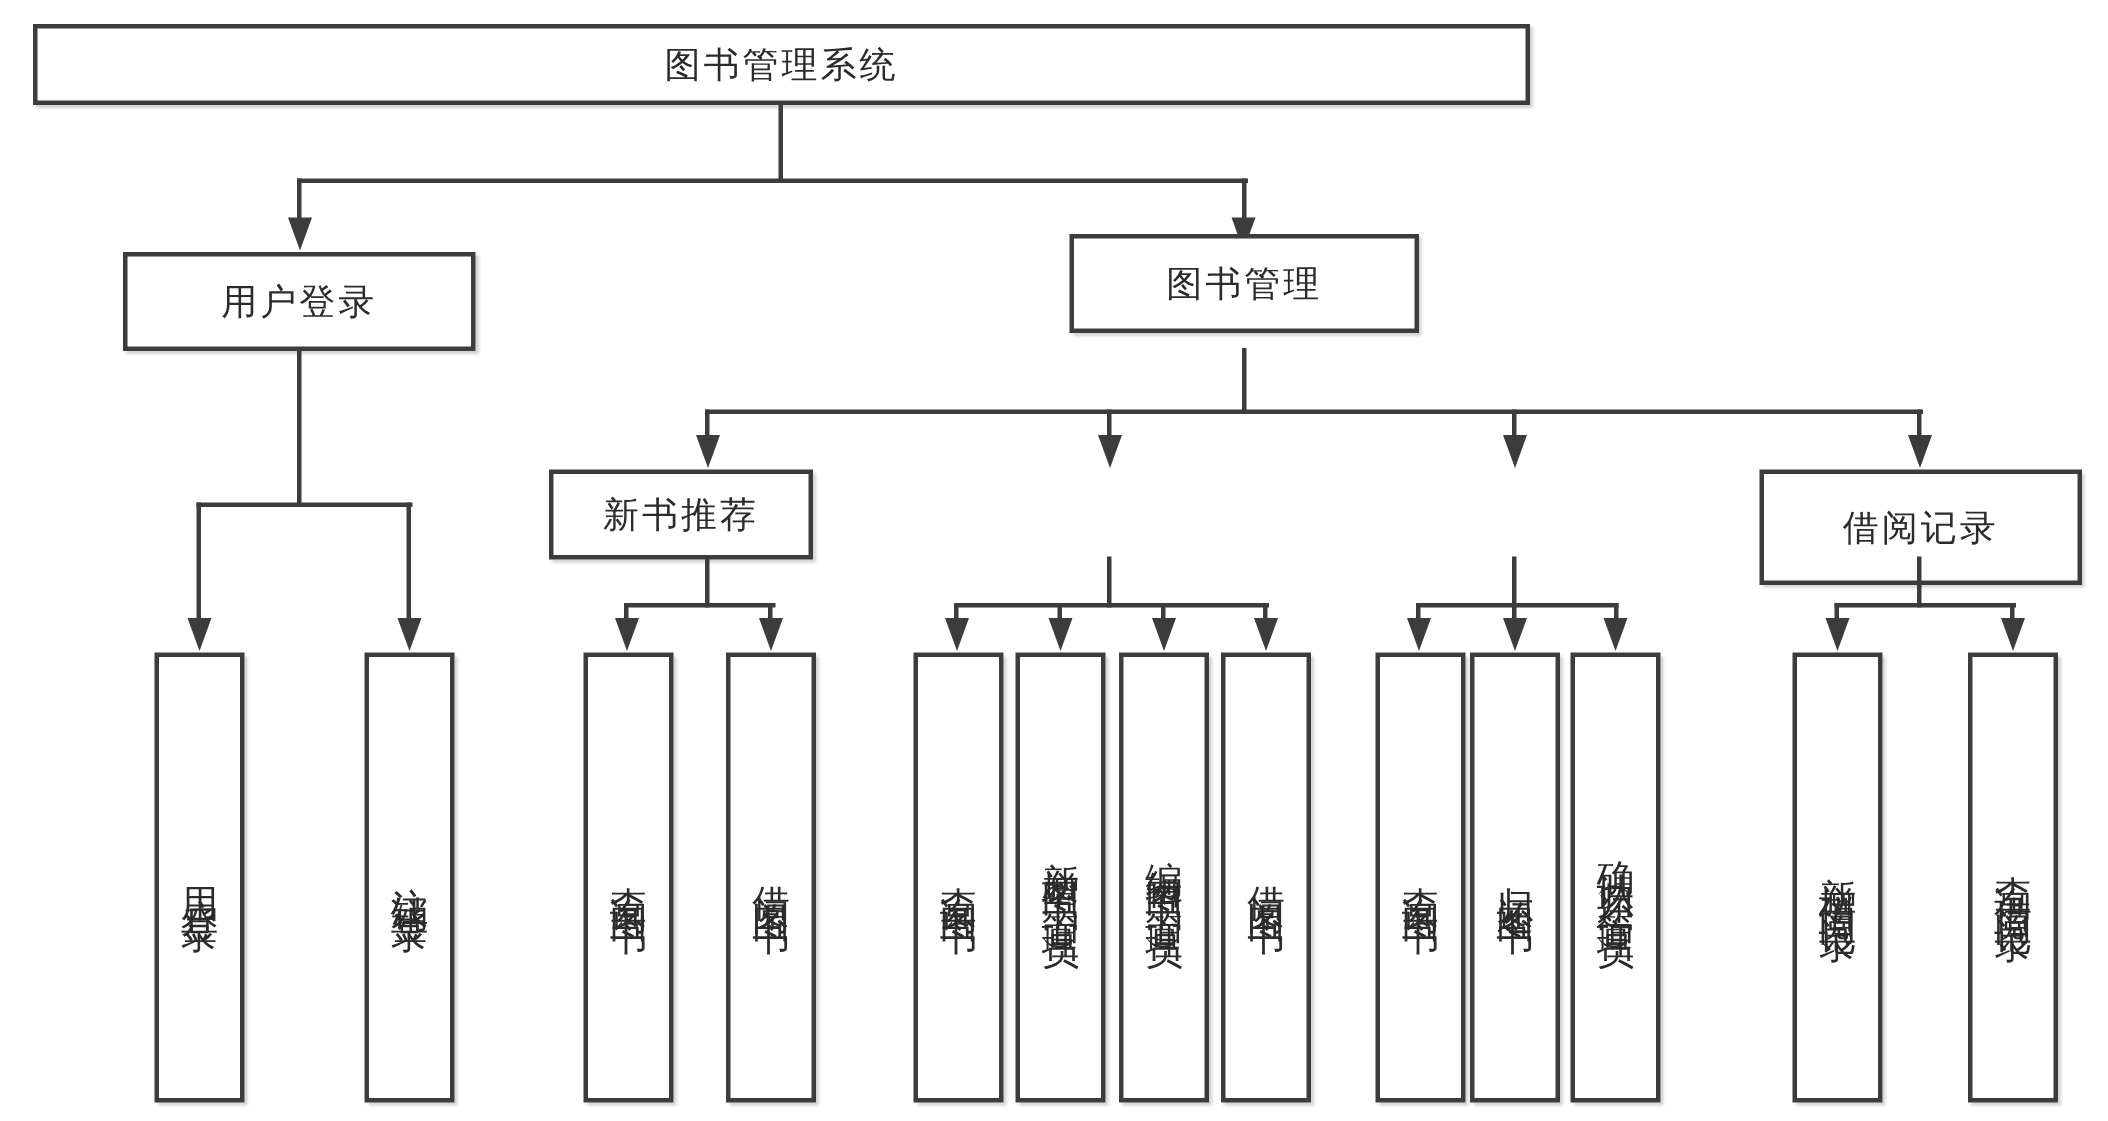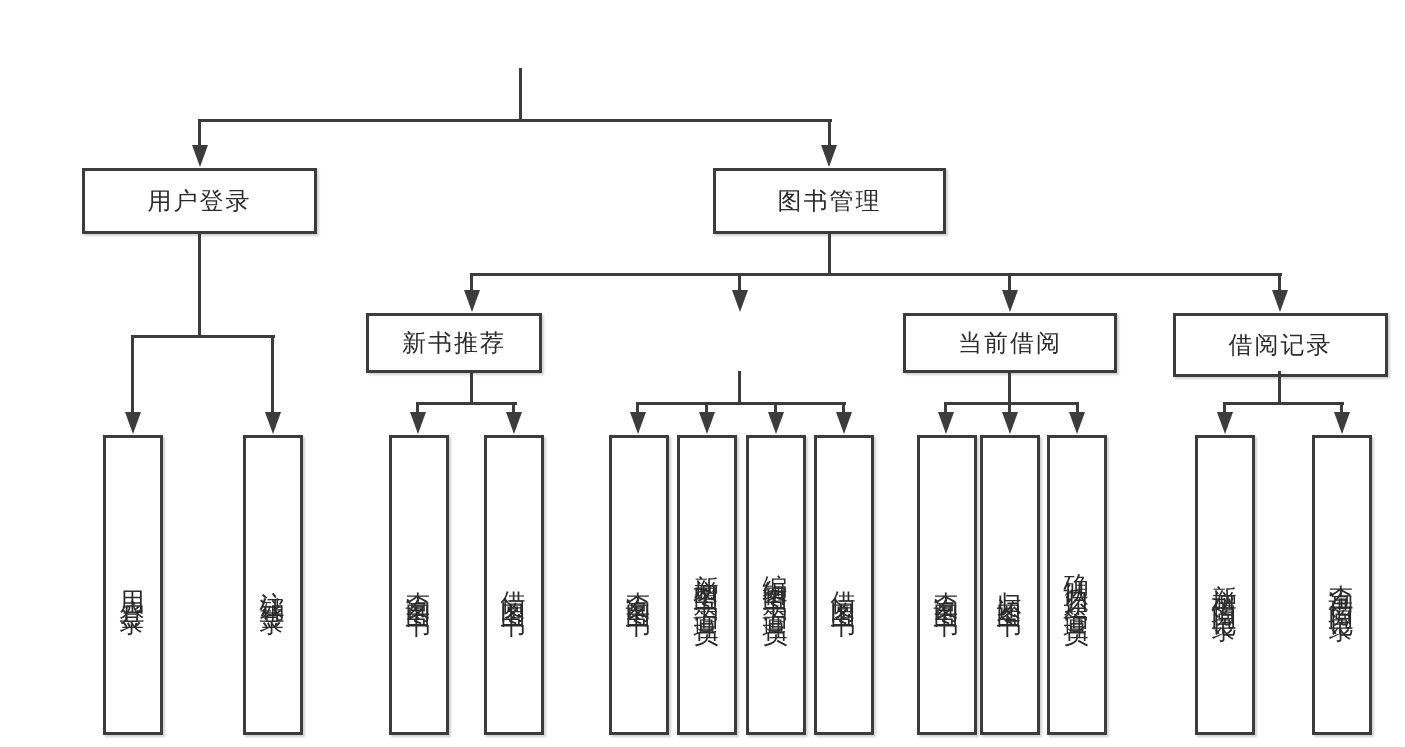--- a/index.html
+++ b/index.html
@@ -32,52 +32,52 @@
     font-size:19px;letter-spacing:1px;color:#9d9d9d;
     text-shadow:2px 2px 1px rgba(248,120,120,0.55);
     white-space:nowrap;
   }
 </style>
 </head>
 <body>
 
 <div id="stage">
 
+  <div class="hbox" style="left:22px;top:16px;width:998px;height:54px;">图书管理系统</div>
 
   <div class="vl" style="left:519px;top:68px;height:54px;"></div>
   <div class="hl" style="left:198px;top:119px;width:634px;"></div>
   <div class="vl" style="left:198px;top:119px;height:30px;"></div>
   <div class="vl" style="left:828px;top:119px;height:30px;"></div>
   <div class="arrow" style="left:192px;top:145px;"></div>
   <div class="arrow" style="left:821px;top:145px;"></div>
 
   <div class="hbox" style="left:82px;top:168px;width:235px;height:66px;">用户登录</div>
-  <div class="hbox" style="left:713px;top:168px;width:233px;height:66px;">图书管理</div>
+  <div class="hbox" style="left:713px;top:156px;width:233px;height:66px;">图书管理</div>
 
   <div class="vl" style="left:198px;top:232px;height:105px;"></div>
   <div class="hl" style="left:131px;top:335px;width:144px;"></div>
   <div class="vl" style="left:131px;top:335px;height:78px;"></div>
   <div class="vl" style="left:271px;top:335px;height:78px;"></div>
   <div class="arrow" style="left:125px;top:412px;"></div>
   <div class="arrow" style="left:265px;top:412px;"></div>
 
   <div class="vl" style="left:828px;top:232px;height:44px;"></div>
   <div class="hl" style="left:470px;top:273px;width:812px;"></div>
   <div class="vl" style="left:470px;top:273px;height:22px;"></div>
   <div class="vl" style="left:738px;top:273px;height:22px;"></div>
   <div class="vl" style="left:1008px;top:273px;height:22px;"></div>
   <div class="vl" style="left:1278px;top:273px;height:22px;"></div>
   <div class="arrow" style="left:464px;top:290px;"></div>
   <div class="arrow" style="left:732px;top:290px;"></div>
   <div class="arrow" style="left:1002px;top:290px;"></div>
   <div class="arrow" style="left:1272px;top:290px;"></div>
 
   <div class="hbox" style="left:366px;top:313px;width:176px;height:60px;">新书推荐</div>
-  <div class="hbox" style="left:903px;top:313px;width:214px;height:60px;">当前借阅</div>
-  <div class="hbox" style="left:1173px;top:313px;width:215px;height:64px;text-align:center;">借阅记录</div>
+  <div class="hbox" style="left:1173px;top:313px;width:215px;height:77px;text-align:center;">借阅记录</div>
 
   <div class="vl" style="left:470px;top:371px;height:34px;"></div>
   <div class="hl" style="left:416px;top:402px;width:101px;"></div>
   <div class="vl" style="left:416px;top:402px;height:13px;"></div>
   <div class="vl" style="left:512px;top:402px;height:13px;"></div>
   <div class="arrow" style="left:410px;top:412px;"></div>
   <div class="arrow" style="left:506px;top:412px;"></div>
 
   <div class="vl" style="left:738px;top:371px;height:34px;"></div>
   <div class="hl" style="left:636px;top:402px;width:210px;"></div>

